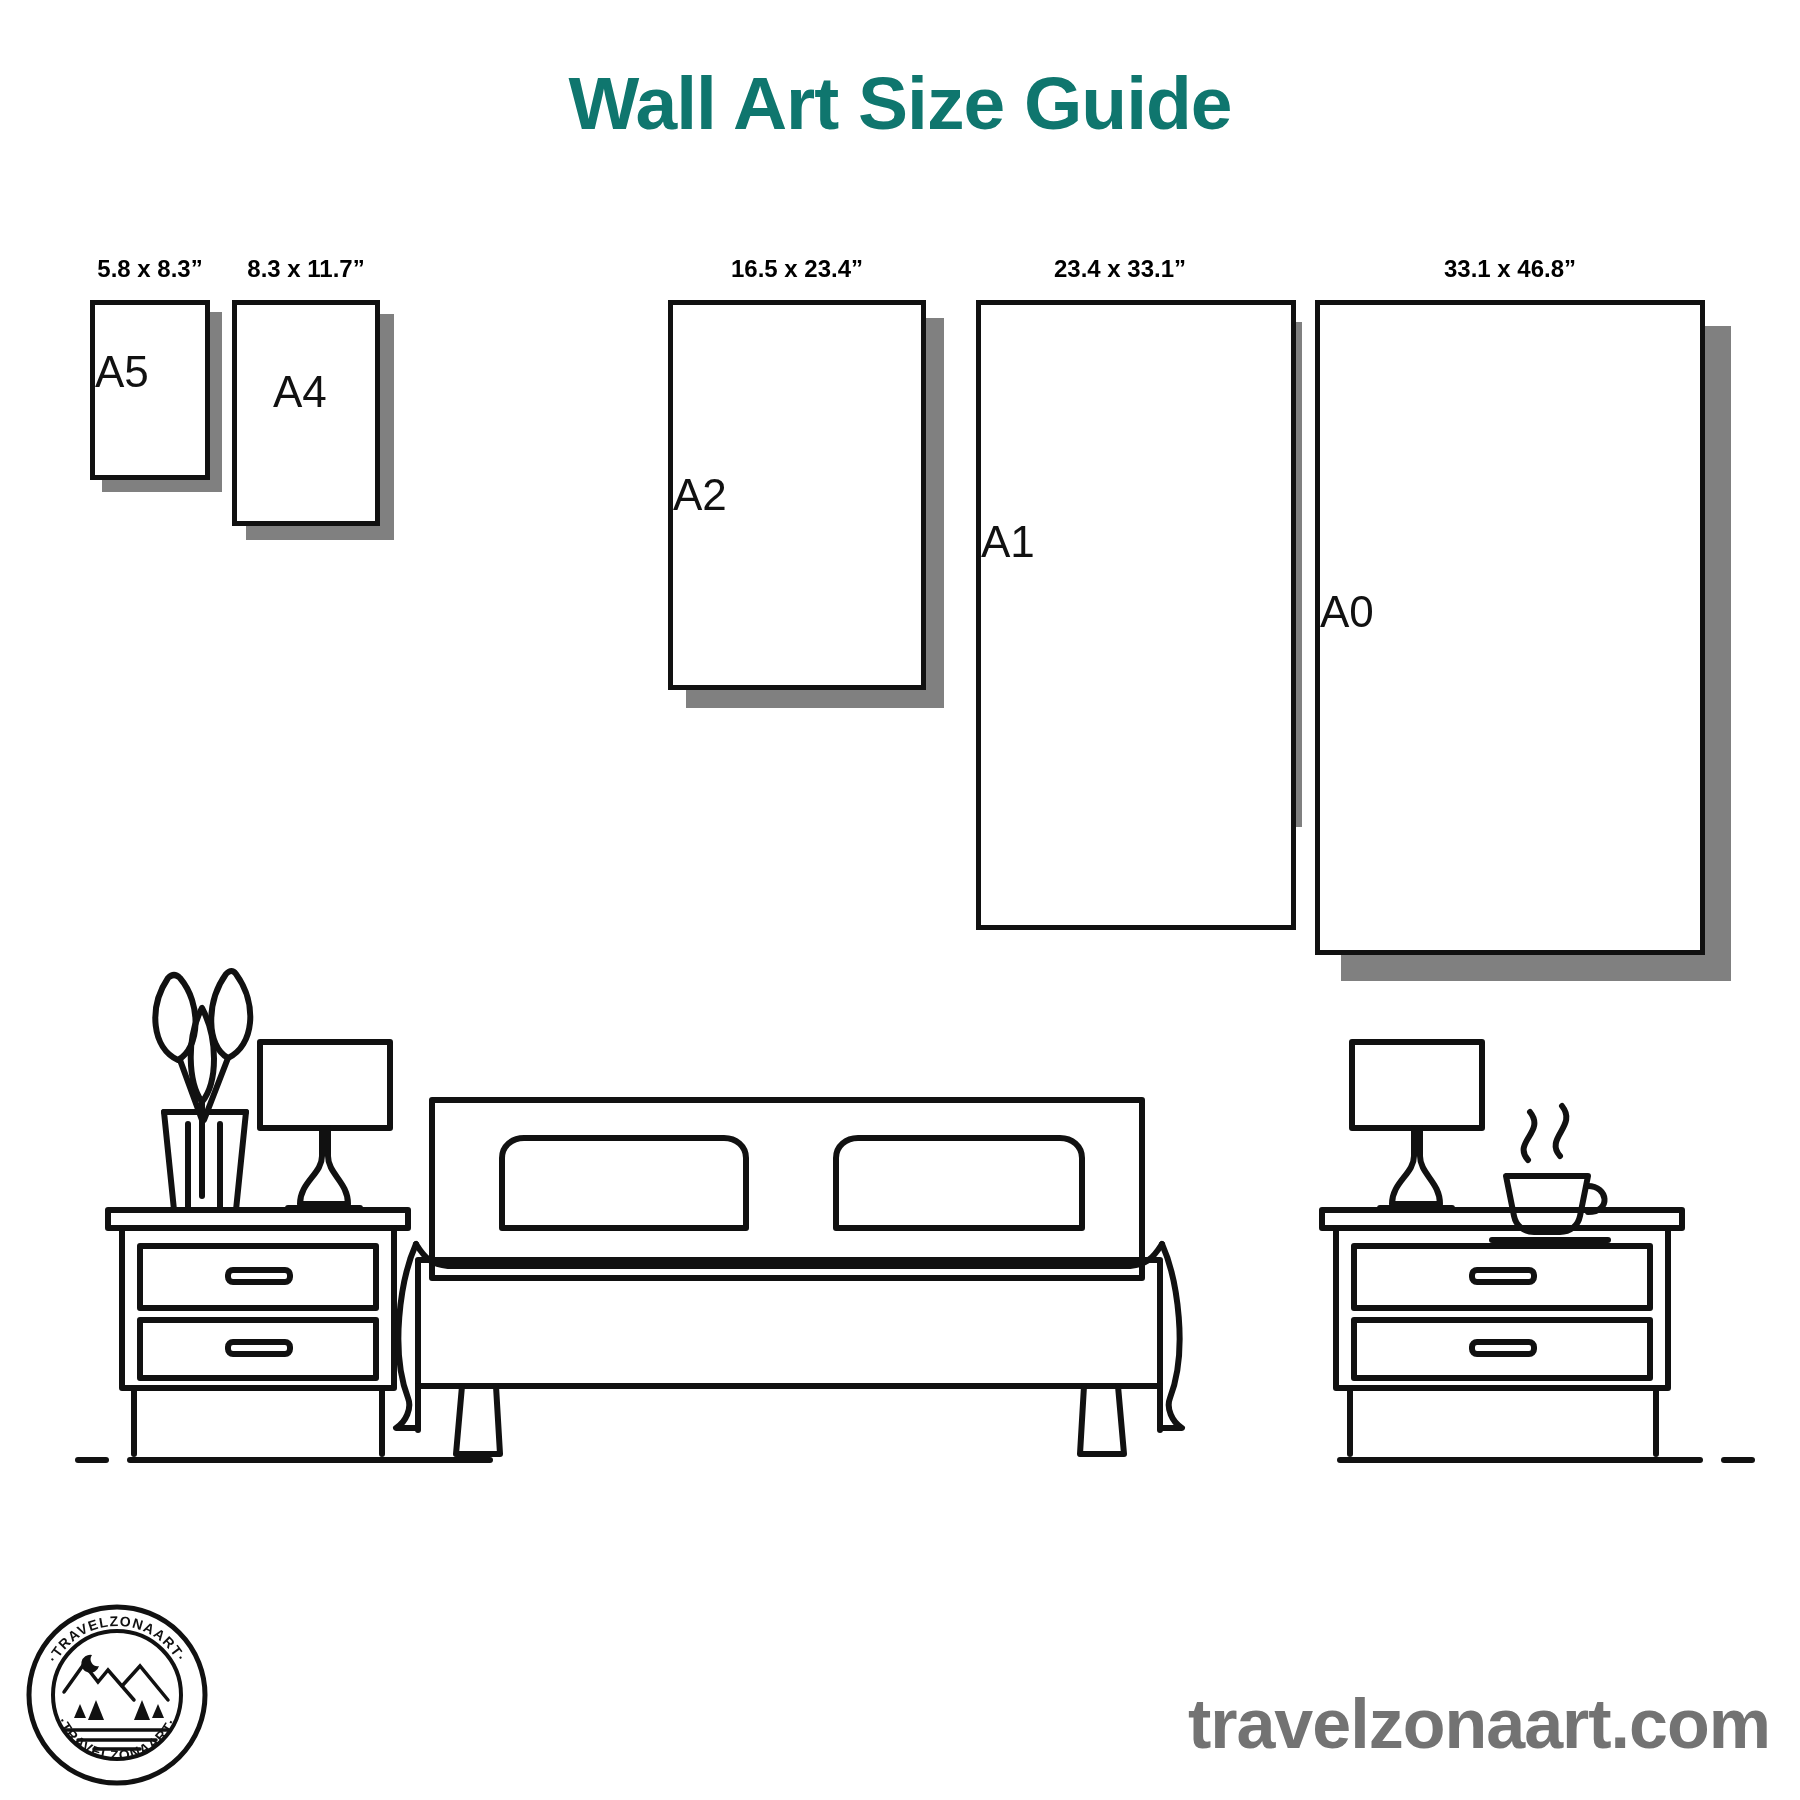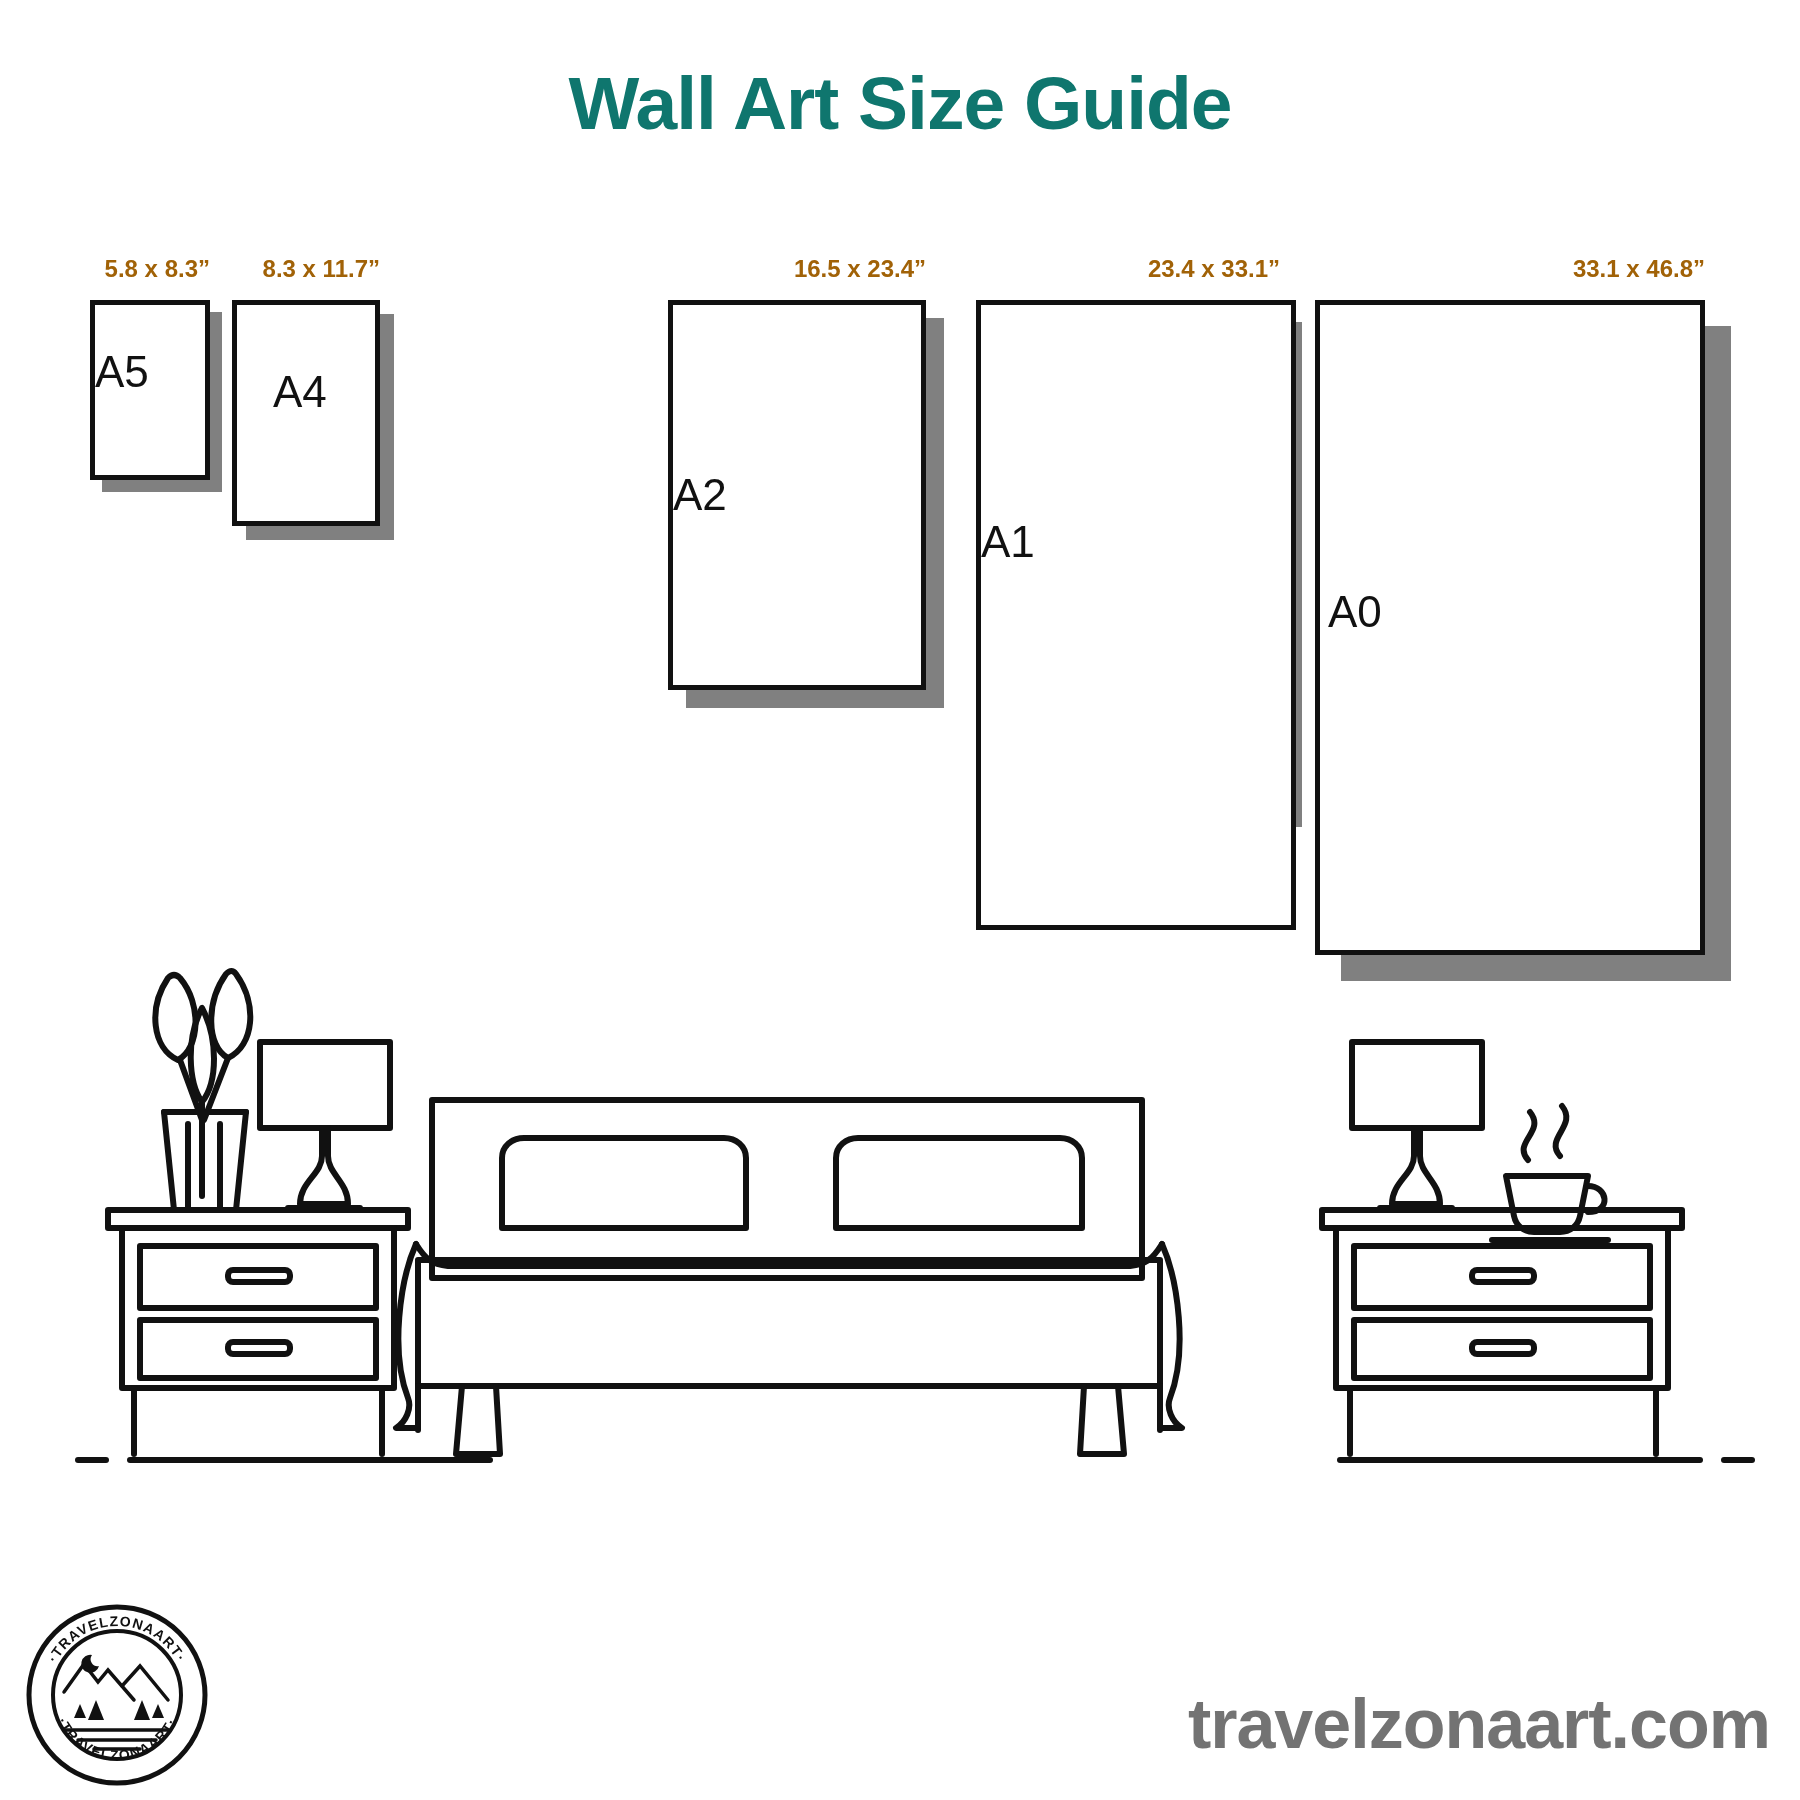--- a/index.html
+++ b/index.html
@@ -36,24 +36,24 @@
     top: 0;
     width: 1800px;
     height: 1030px;
   }
   .frame-group {
     position: absolute;
   }
   .frame-dim {
     position: absolute;
     width: 100%;
-    text-align: right;
+    text-align: center;
     font-size: 24px;
     font-weight: bold;
-    color: #a16207;
+    color: #000000;
     white-space: nowrap;
   }
   .frame-shadow {
     position: absolute;
     background: #808080;
   }
   .frame-box {
     position: absolute;
     background: #ffffff;
     border: 5px solid #111111;
@@ -134,21 +134,21 @@
     <div class="frame-shadow" style="left:22px; top:22px; width:320px; height:505px;"></div>
     <div class="frame-box" style="left:16px; top:0; width:320px; height:630px;">
       <div class="frame-label" style="top:212px;">A1</div>
     </div>
   </div>
 
   <div class="frame-group" style="left:1315px; top:300px; width:390px; height:655px;">
     <div class="frame-dim" style="top:-45px;">33.1 x 46.8”</div>
     <div class="frame-shadow" style="left:26px; top:26px; width:390px; height:655px;"></div>
     <div class="frame-box" style="left:0; top:0; width:390px; height:655px;">
-      <div class="frame-label" style="top:282px;padding-left:8px;">A0</div>
+      <div class="frame-label" style="top:282px;">A0</div>
     </div>
   </div>
 
 </div>
 
 <div id="scene">
   <svg width="1700" height="560" viewBox="0 0 1700 560" fill="none" stroke="#111111" stroke-width="6" stroke-linejoin="round" stroke-linecap="round">
 
     <line x1="18" y1="500" x2="46" y2="500"></line>
     <line x1="70" y1="500" x2="430" y2="500"></line>

